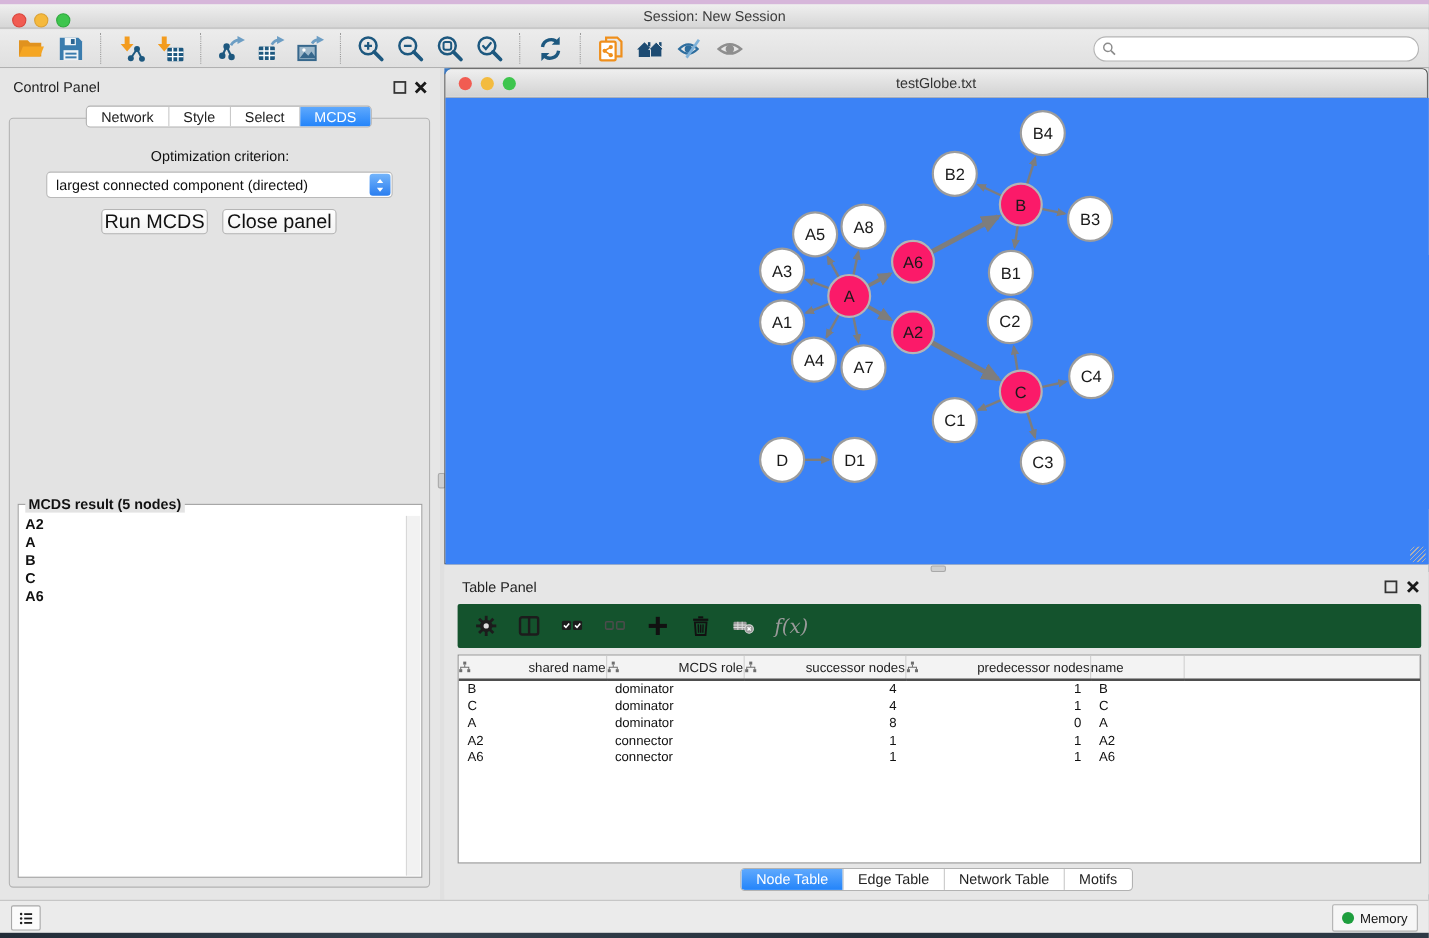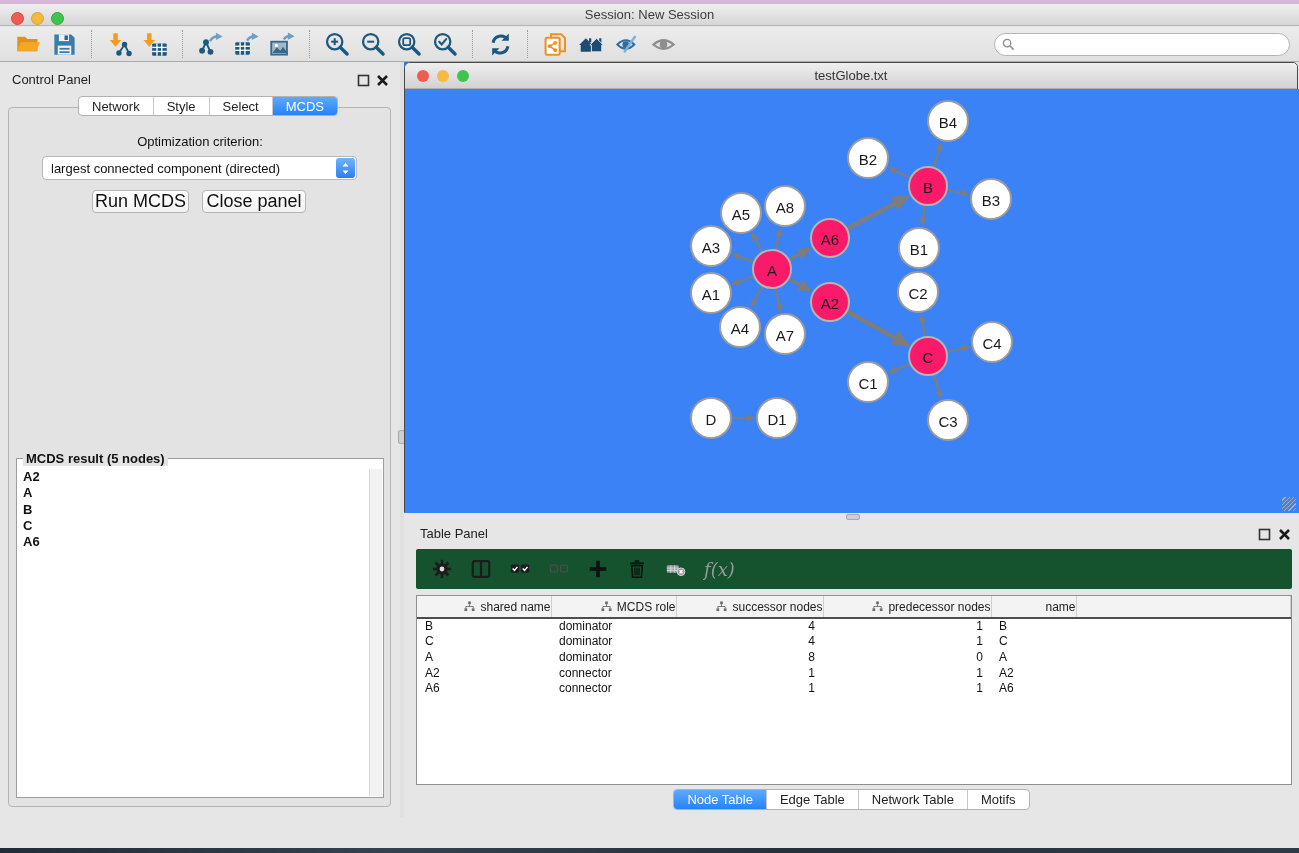--- a/index.html
+++ b/index.html
@@ -91,21 +91,21 @@
   .tp-toolbar { position:absolute; left:12px; top:29px; width:876px; height:40px; background:#14532d;
     border-radius:2px; display:flex; align-items:center; padding-left:13px; }
   .tpi { width:26px; height:26px; margin-right:13px; display:flex; align-items:center; justify-content:center; flex:0 0 auto; }
   .tpi svg { width:22px; height:22px; }
   .fx { font-family:"DejaVu Serif", serif; font-style:italic; font-size:18px; color:#9a9a9a; margin-left:2px; }
 
   .tbl-wrap { position:absolute; left:12px; top:75px; width:876px; height:190px; background:#fff; border:1px solid #8f8f8f; overflow:hidden; }
   table.nodetbl { border-collapse:collapse; table-layout:fixed; width:100%; }
   .nodetbl th { height:22px; background:#f3f3f3; border-bottom:2px solid #4d4d4d; border-right:1px solid #cfcfcf;
     font-weight:normal; font-size:12px; color:#222; }
-  .nodetbl th .hwrap { display:flex; align-items:center; justify-content:flex-end; gap:5px; }
+  .nodetbl th .hwrap { display:flex; align-items:center; justify-content:space-between; gap:5px; }
   .nodetbl th svg { width:11px; height:11px; }
   .nodetbl td { font-size:12px; color:#111; height:15.6px; padding:0 8px; white-space:nowrap; overflow:hidden; }
   .nodetbl td.num { text-align:right; }
 
   .tp-tabs { position:absolute; left:0; width:100%; top:269px; display:flex; justify-content:center; }
   .tp-tabs .seg { height:21px; }
   .tp-tabs .tab { line-height:20px; }
 
   
   .statusbar { position:absolute; left:0; top:818px; width:100%; height:30px; background:#ebebeb; border-top:1px solid #c2c2c2; }
@@ -668,15 +668,33 @@
     <div class="tp-tabs">
       <div class="seg">
         <span class="tab selected">Node Table</span>
         <span class="tab">Edge Table</span>
         <span class="tab">Network Table</span>
         <span class="tab">Motifs</span>
       </div>
     </div>
   </div>
 
+  <div class="statusbar">
+    <div class="list-btn">
+        <svg viewBox="0 0 20 20">
+          <g fill="#1c1c1c">
+            <circle cx="4" cy="5" r="1.4"></circle>
+            <circle cx="4" cy="10" r="1.4"></circle>
+            <circle cx="4" cy="15" r="1.4"></circle>
+            <rect x="7.5" y="4" width="9" height="2"></rect>
+            <rect x="7.5" y="9" width="9" height="2"></rect>
+            <rect x="7.5" y="14" width="9" height="2"></rect>
+          </g>
+        </svg>
+      </div>
+    <div class="mem-btn">
+      <span class="mem-dot"></span>
+      <span>Memory</span>
+    </div>
+  </div>
 
   <div class="wall-bottom"></div>
 </div>
 
 </body></html>

